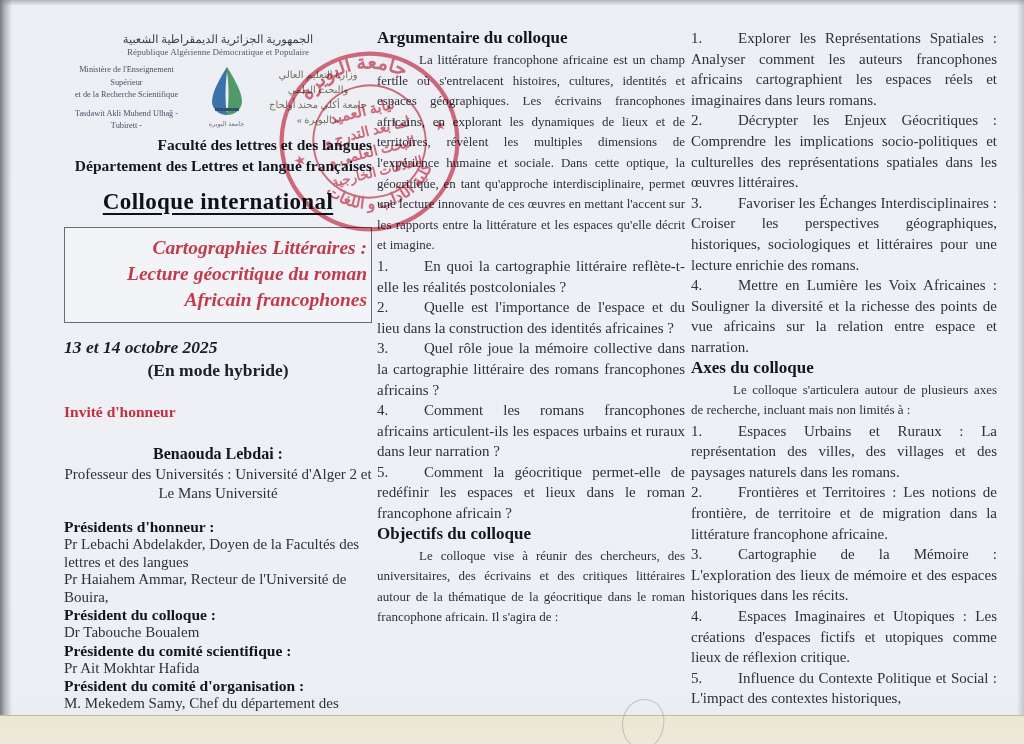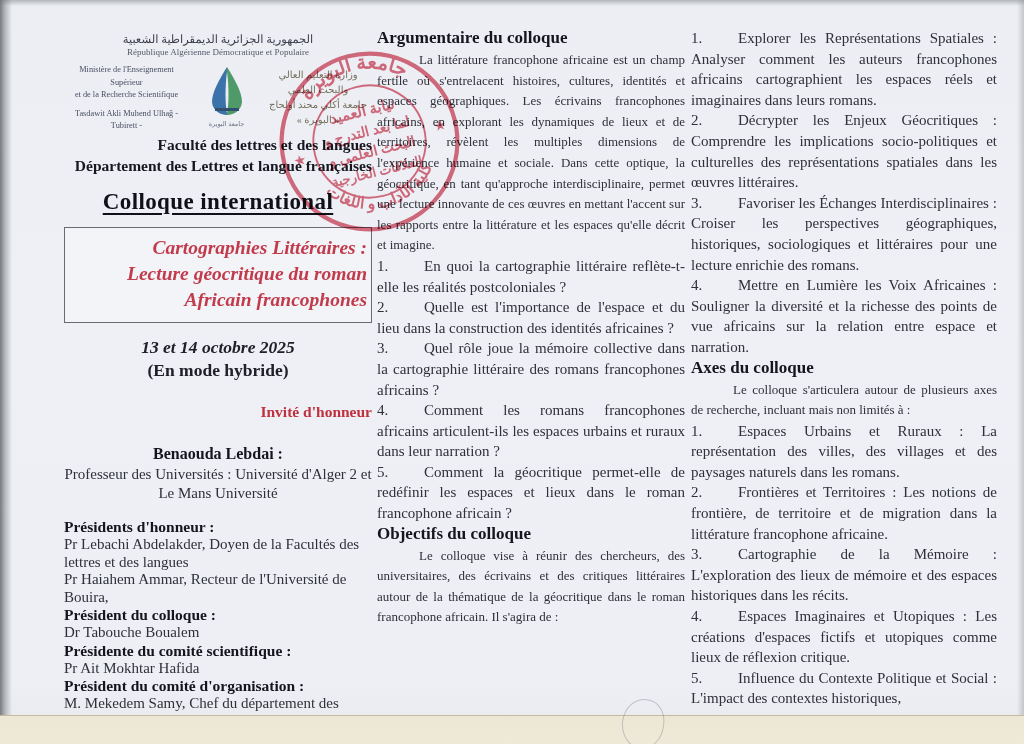--- a/index.html
+++ b/index.html
@@ -25,23 +25,23 @@
   .ministry{width:125px;font-size:8.3px;line-height:12.5px;color:#4a4e62;text-align:center;}
   .ministry .gap{height:3px;}
   .logo-wrap{width:52px;text-align:center;margin-top:2px;}
   .logo-cap{font-size:6.5px;color:#6c7282;margin-top:-2px;}
   .ar-ministry{width:108px;font-size:10px;line-height:15px;color:#73705c;text-align:center;margin-top:3px;}
   .faculty{font-weight:bold;font-size:15.5px;line-height:21px;color:#17171f;margin-top:8px;text-align:right;}
   .main-title{font-weight:bold;font-size:23px;color:#101018;text-align:center;margin-top:13px;
       text-decoration:underline;text-decoration-thickness:2px;text-underline-offset:4px;letter-spacing:.4px;}
   .red-box{border:1px solid #6a6a70;margin-top:12px;padding:7px 4px 9px 4px;background:rgba(255,255,255,.25);}
   .red-box div{font-size:19.5px;line-height:26px;font-weight:bold;font-style:italic;color:#c23b4c;text-align:right;}
-  .date-line{font-size:17.5px;font-weight:bold;font-style:italic;text-align:center;margin-top:14px;color:#20202a;}
+  .date-line{font-size:17.5px;font-weight:bold;font-style:italic;text-align:left;margin-top:14px;color:#20202a;}
   .mode-line{font-size:17.5px;font-weight:bold;text-align:center;margin-top:2px;color:#20202a;}
-  .guest-head{font-size:15.5px;font-weight:bold;text-align:right;color:#c0303e;margin-top:22px;}
+  .guest-head{font-size:15.5px;font-weight:bold;text-align:left;color:#c0303e;margin-top:22px;}
   .guest-name{font-size:16px;font-weight:bold;text-align:center;color:#15151d;margin-top:24px;}
   .guest-desc{font-size:15px;line-height:18.5px;text-align:center;margin-top:2px;color:#2f3038;}
   .honor-head{font-size:15.5px;font-weight:bold;color:#15151d;margin-top:16px;}
   .plain{font-size:15px;line-height:17.5px;color:#2f3038;}
   .role-label{font-size:15.5px;font-weight:bold;color:#15151d;}
   .role-value{font-size:15px;line-height:17.5px;color:#2f3038;}
 
   
   .col-mid{position:absolute;left:377px;top:28px;width:308px;}
   .col-right{position:absolute;left:691px;top:28px;width:306px;}

